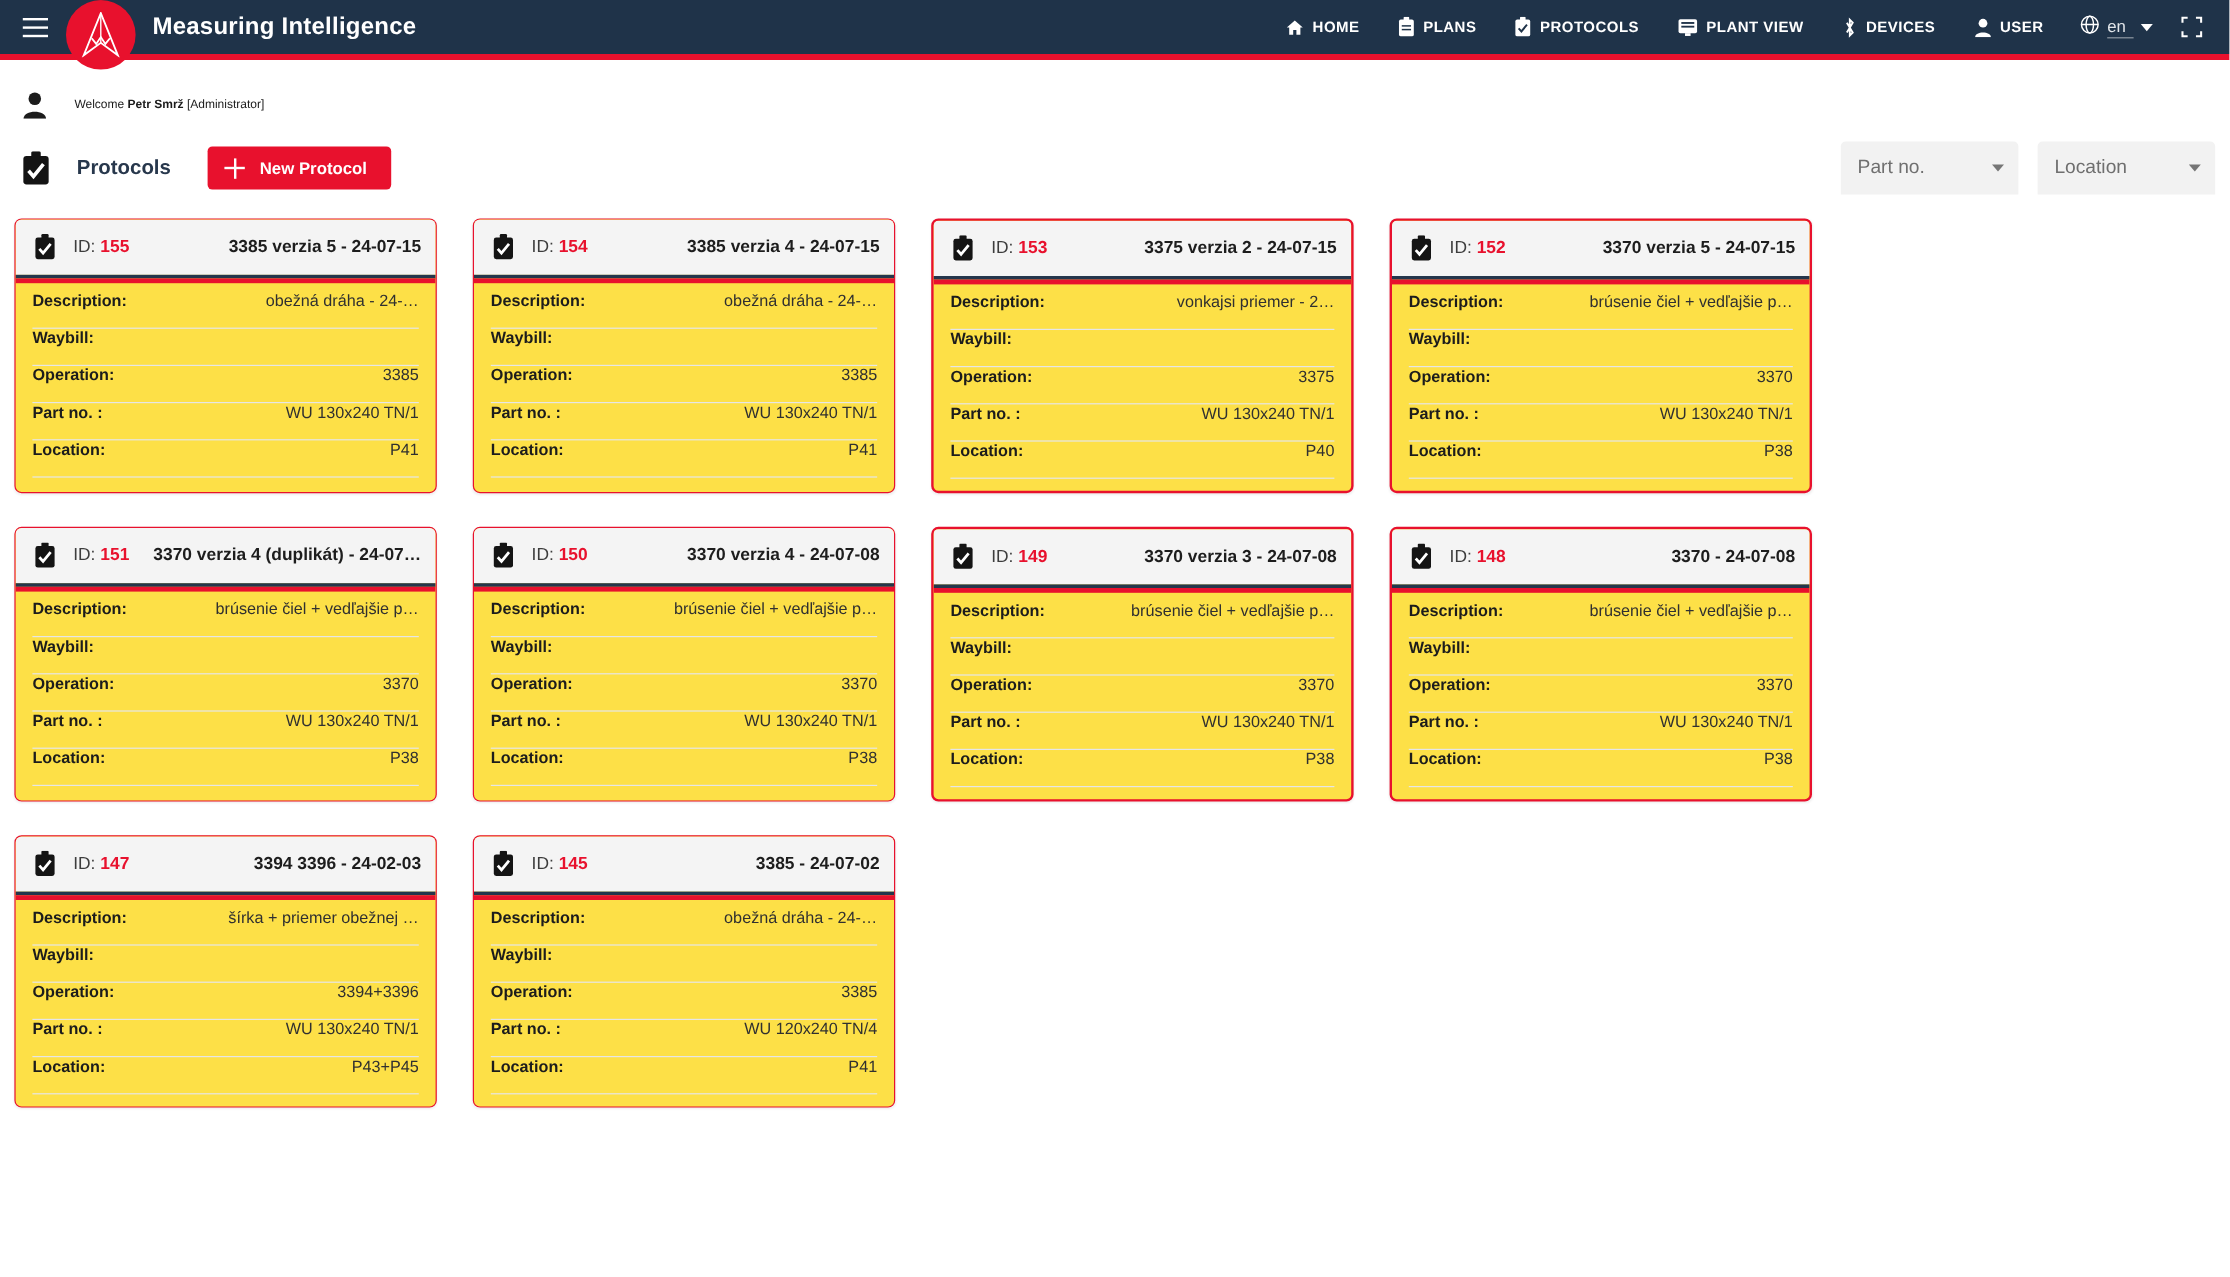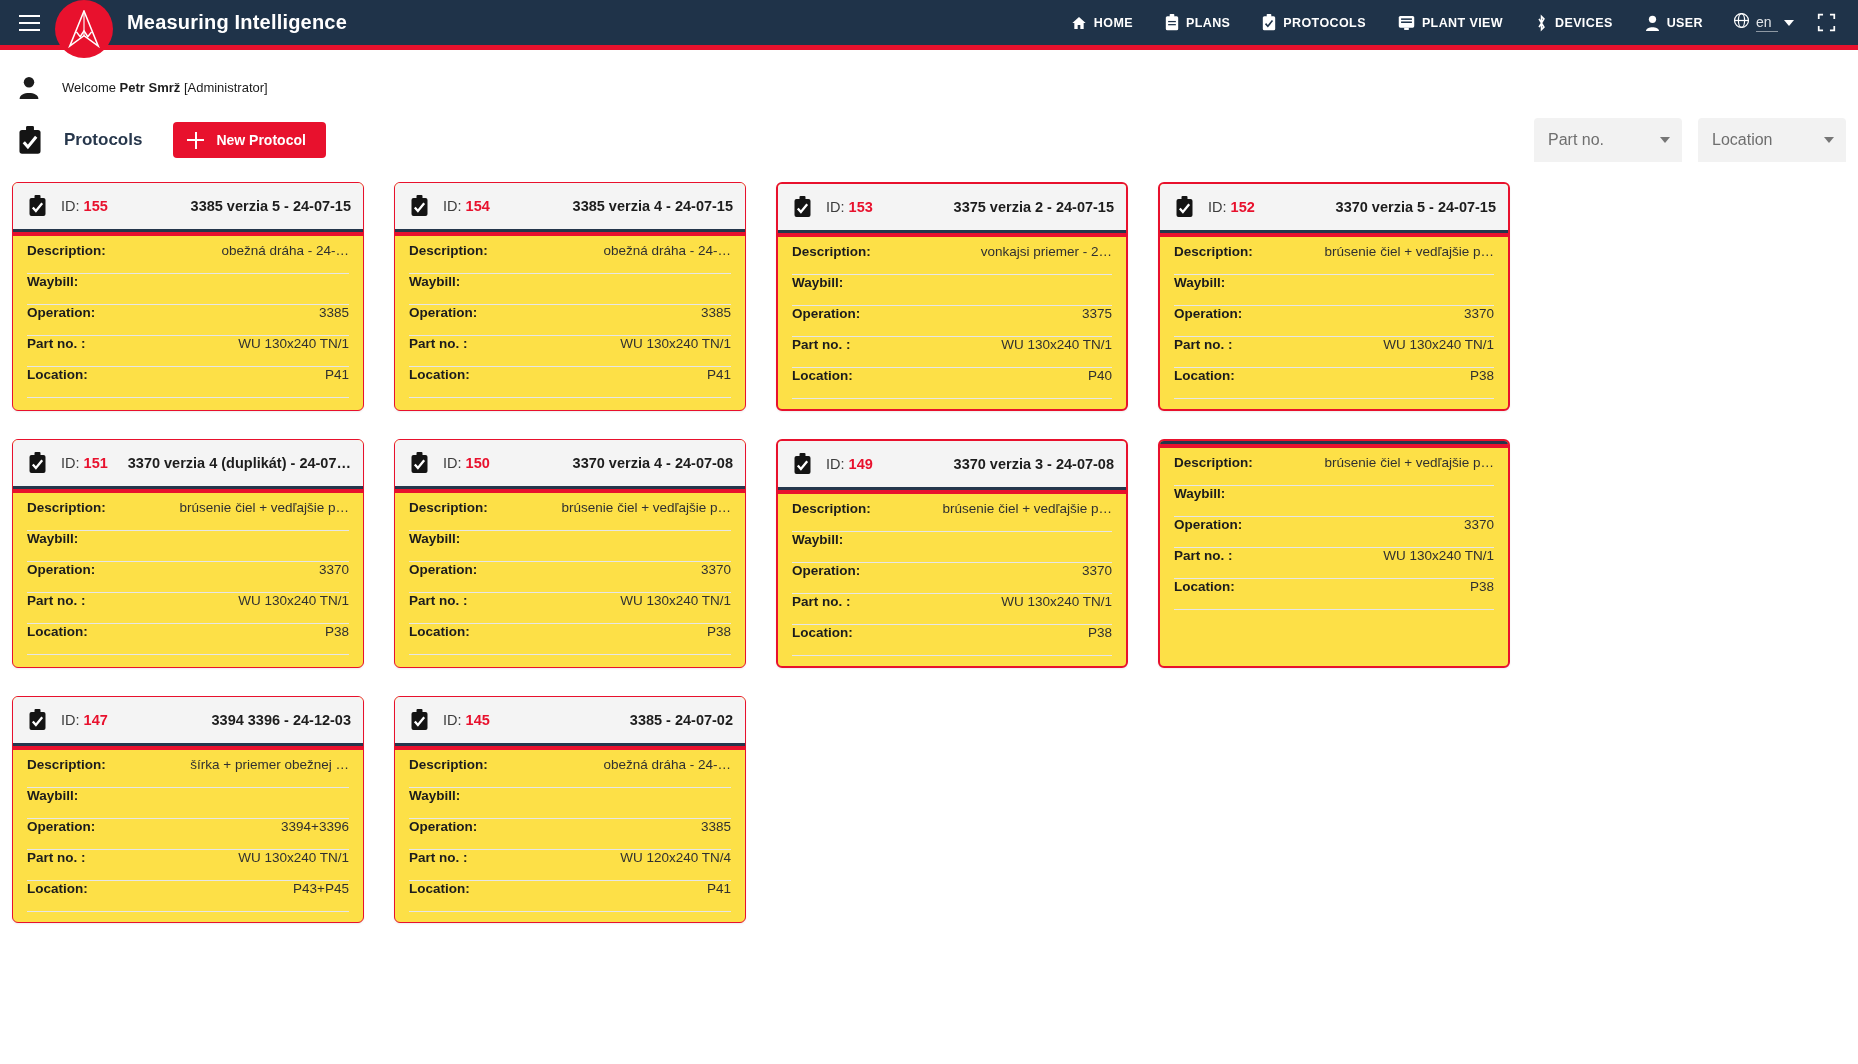--- a/index.html
+++ b/index.html
@@ -95,21 +95,21 @@
   
   .welcome {
     height: 50px;
     display: flex; align-items: center;
     padding-left: 12px;
     margin-top: 17px;
   }
   .welcome .person { width: 34px; display:flex; justify-content:center; }
   .welcome-text {
     margin-left: 16px;
-    font-size: 13px;
+    font-size: 10px;
     color: #1b1b1b;
   }
   .welcome-text b { font-weight: bold; }
 
   
   .toolbar {
     display: flex; align-items: center;
     padding: 0 12px 0 16px;
     height: 56px;
     position: relative;
@@ -647,20 +647,31 @@
             <span class="v">WU 130x240 TN/1</span>
           </div>
         <div class="row">
             <span class="k">Location:</span>
             <span class="v">P38</span>
           </div>
       </div>
     </div>
 
     <div class="card emph">
+      <div class="card-head">
+        <span class="card-clip">
+          <svg width="21" height="22" viewBox="0 0 18 22" fill="#141414">
+              <rect x="1" y="3" width="16" height="18" rx="2"></rect>
+              <rect x="6" y="0" width="6" height="4" rx="1"></rect>
+              <path d="M4.3 12.4 L7.4 15.9 L13.7 8.2" fill="none" stroke="#ffffff" stroke-width="2.3"></path>
+            </svg>
+        </span>
+        <span class="card-id"><span>ID: </span><span class="num">148</span></span>
+        <span class="card-name">3370 - 24-07-08</span>
+      </div>
       <div class="bar-dark"></div>
       <div class="bar-red"></div>
       <div class="card-body">
         <div class="row">
             <span class="k">Description:</span>
             <span class="v">brúsenie čiel + vedľajšie p…</span>
           </div>
         <div class="row">
             <span class="k">Waybill:</span>
             <span class="v"></span>
@@ -683,21 +694,21 @@
     <div class="card">
       <div class="card-head">
         <span class="card-clip">
           <svg width="21" height="22" viewBox="0 0 18 22" fill="#141414">
               <rect x="1" y="3" width="16" height="18" rx="2"></rect>
               <rect x="6" y="0" width="6" height="4" rx="1"></rect>
               <path d="M4.3 12.4 L7.4 15.9 L13.7 8.2" fill="none" stroke="#ffffff" stroke-width="2.3"></path>
             </svg>
         </span>
         <span class="card-id"><span>ID: </span><span class="num">147</span></span>
-        <span class="card-name">3394 3396 - 24-12-03</span>
+        <span class="card-name">3394 3396 - 24-02-03</span>
       </div>
       <div class="bar-dark"></div>
       <div class="bar-red"></div>
       <div class="card-body">
         <div class="row">
             <span class="k">Description:</span>
             <span class="v">šírka + priemer obežnej …</span>
           </div>
         <div class="row">
             <span class="k">Waybill:</span>

